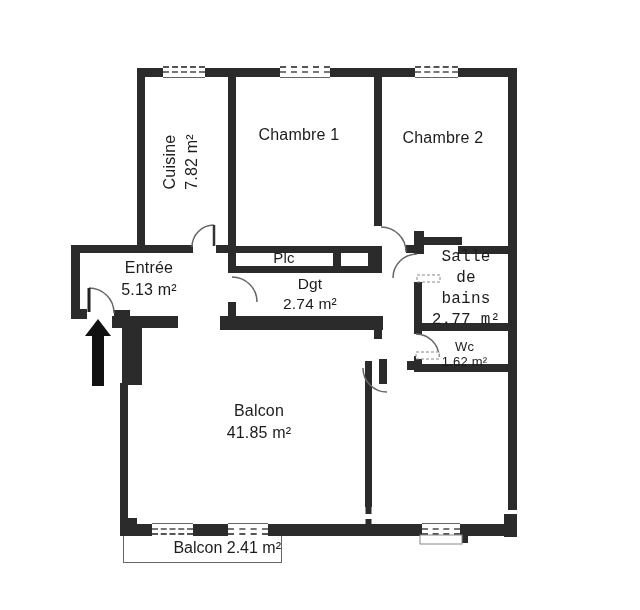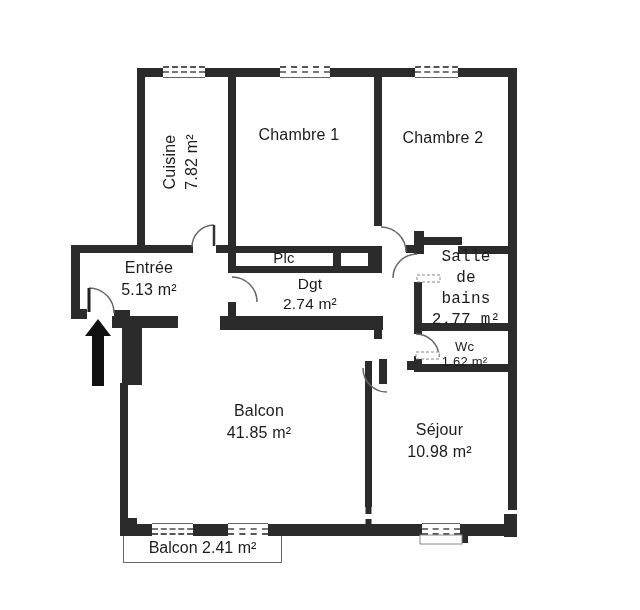--- a/index.html
+++ b/index.html
@@ -17,21 +17,21 @@
   .window{position:absolute;background:#fff;border-top:2px dashed #555;border-bottom:1px solid #666;box-sizing:border-box;z-index:3;}
   .window .wdash{margin-top:3px;border-top:2px dashed #777;height:0;}
   .window-b{position:absolute;background:#fff;border-top:1px solid #666;border-bottom:2px dashed #555;box-sizing:border-box;z-index:3;}
   .window-b .wdash{margin-top:4px;border-top:2px dashed #777;height:0;}
   .overlay{position:absolute;left:0;top:0;z-index:4;}
   .room-label{position:absolute;text-align:center;z-index:5;font-size:16px;line-height:22px;letter-spacing:.2px;}
   .room-label .rname,.room-label .rarea{white-space:pre-line;}
   .label-sm{font-size:13px;line-height:15px;}
   .label-plc{font-size:15px;line-height:16px;}
   .balcony-box{position:absolute;background:#fff;border:1.5px solid #666;box-sizing:border-box;z-index:1;}
-  .balcony-label{position:absolute;text-align:center;z-index:5;font-size:16px;}
+  .balcony-label{position:absolute;text-align:right;z-index:5;font-size:16px;}
   .rotated{transform:rotate(-90deg);}
   .arrow{position:absolute;z-index:5;}
   .arrow .shaft{position:absolute;left:7px;top:16px;width:12px;height:51px;background:#111;}
   .arrow .head{position:absolute;left:0;top:0;width:0;height:0;
     border-left:13px solid transparent;border-right:13px solid transparent;border-bottom:17px solid #111;}
 </style>
 </head>
 <body>
 
 <div class="plan">
@@ -159,23 +159,19 @@
   <div class="room-label label-sm" style="left:427px;top:339px;width:75px;">
     <div class="rname">Wc</div>
     <div class="rarea">1.62 m²</div>
   </div>
 
   <div class="room-label" style="left:185px;top:400px;width:148px;">
     <div class="rname">Balcon</div>
     <div class="rarea">41.85 m²</div>
   </div>
 
-  <div class="room-label" style="left:368px;top:419px;width:143px;">
-    <div class="rname">Séjour</div>
-    <div class="rarea">10.98 m²</div>
-  </div>
 
   <div class="balcony-label" style="left:124px;top:534px;width:157px;height:28px;line-height:28px;">
     <span>Balcon</span>
     <span>2.41 m²</span>
   </div>
 
 </div>
 
 </body></html>

